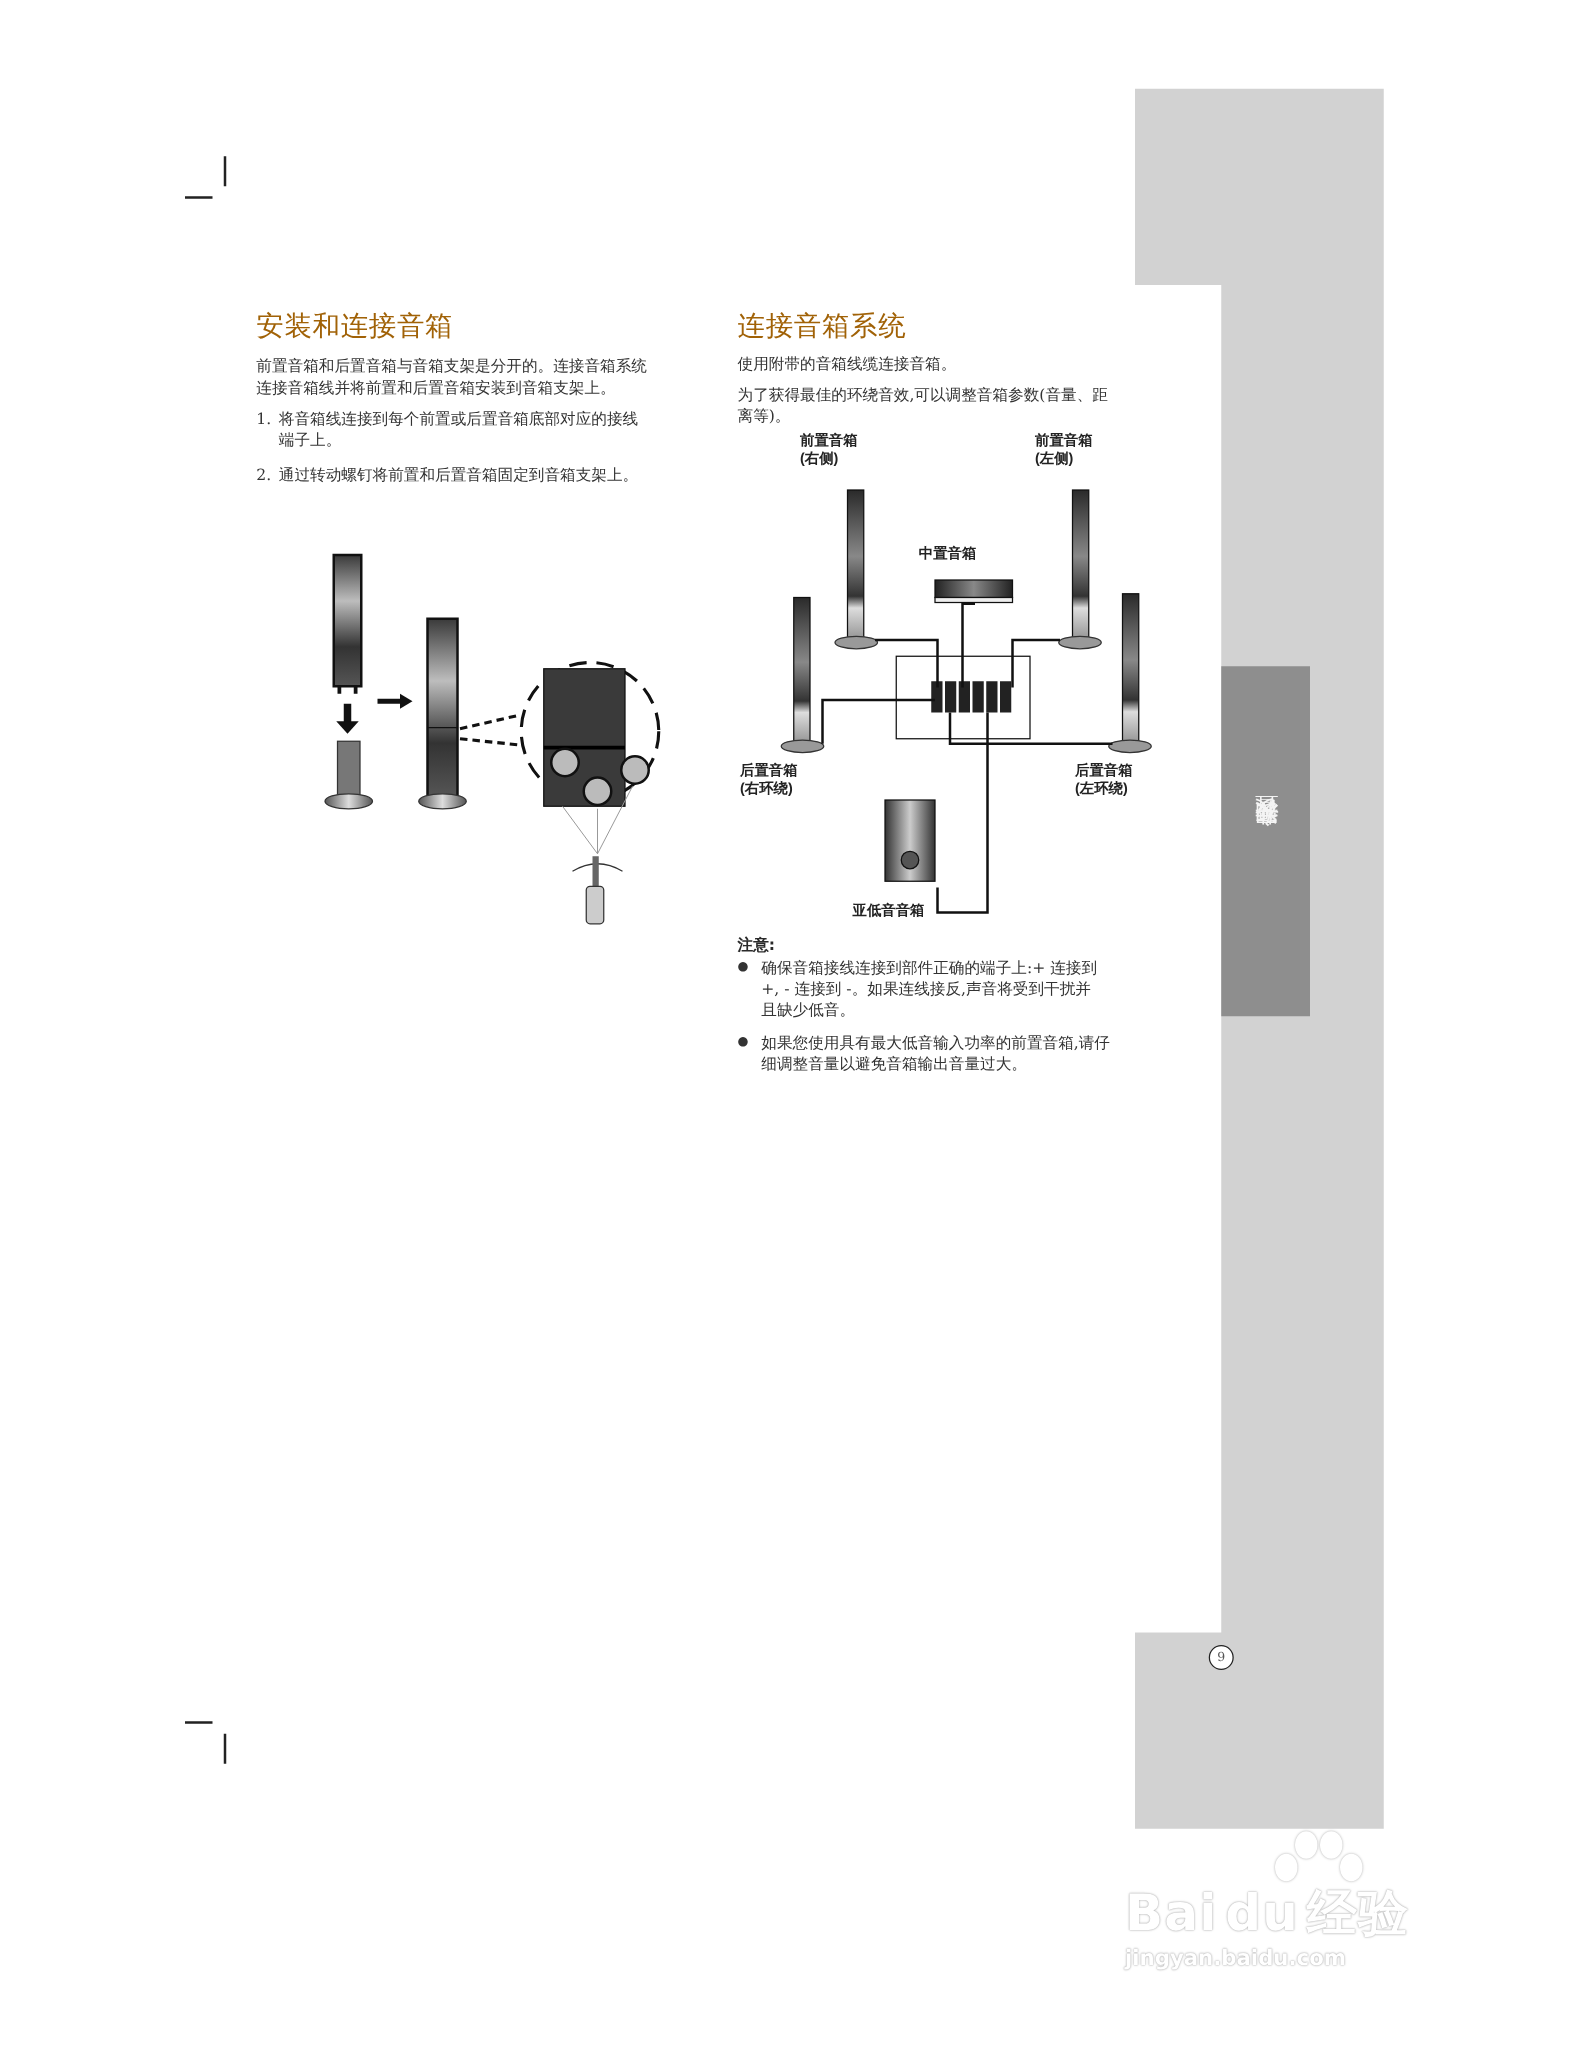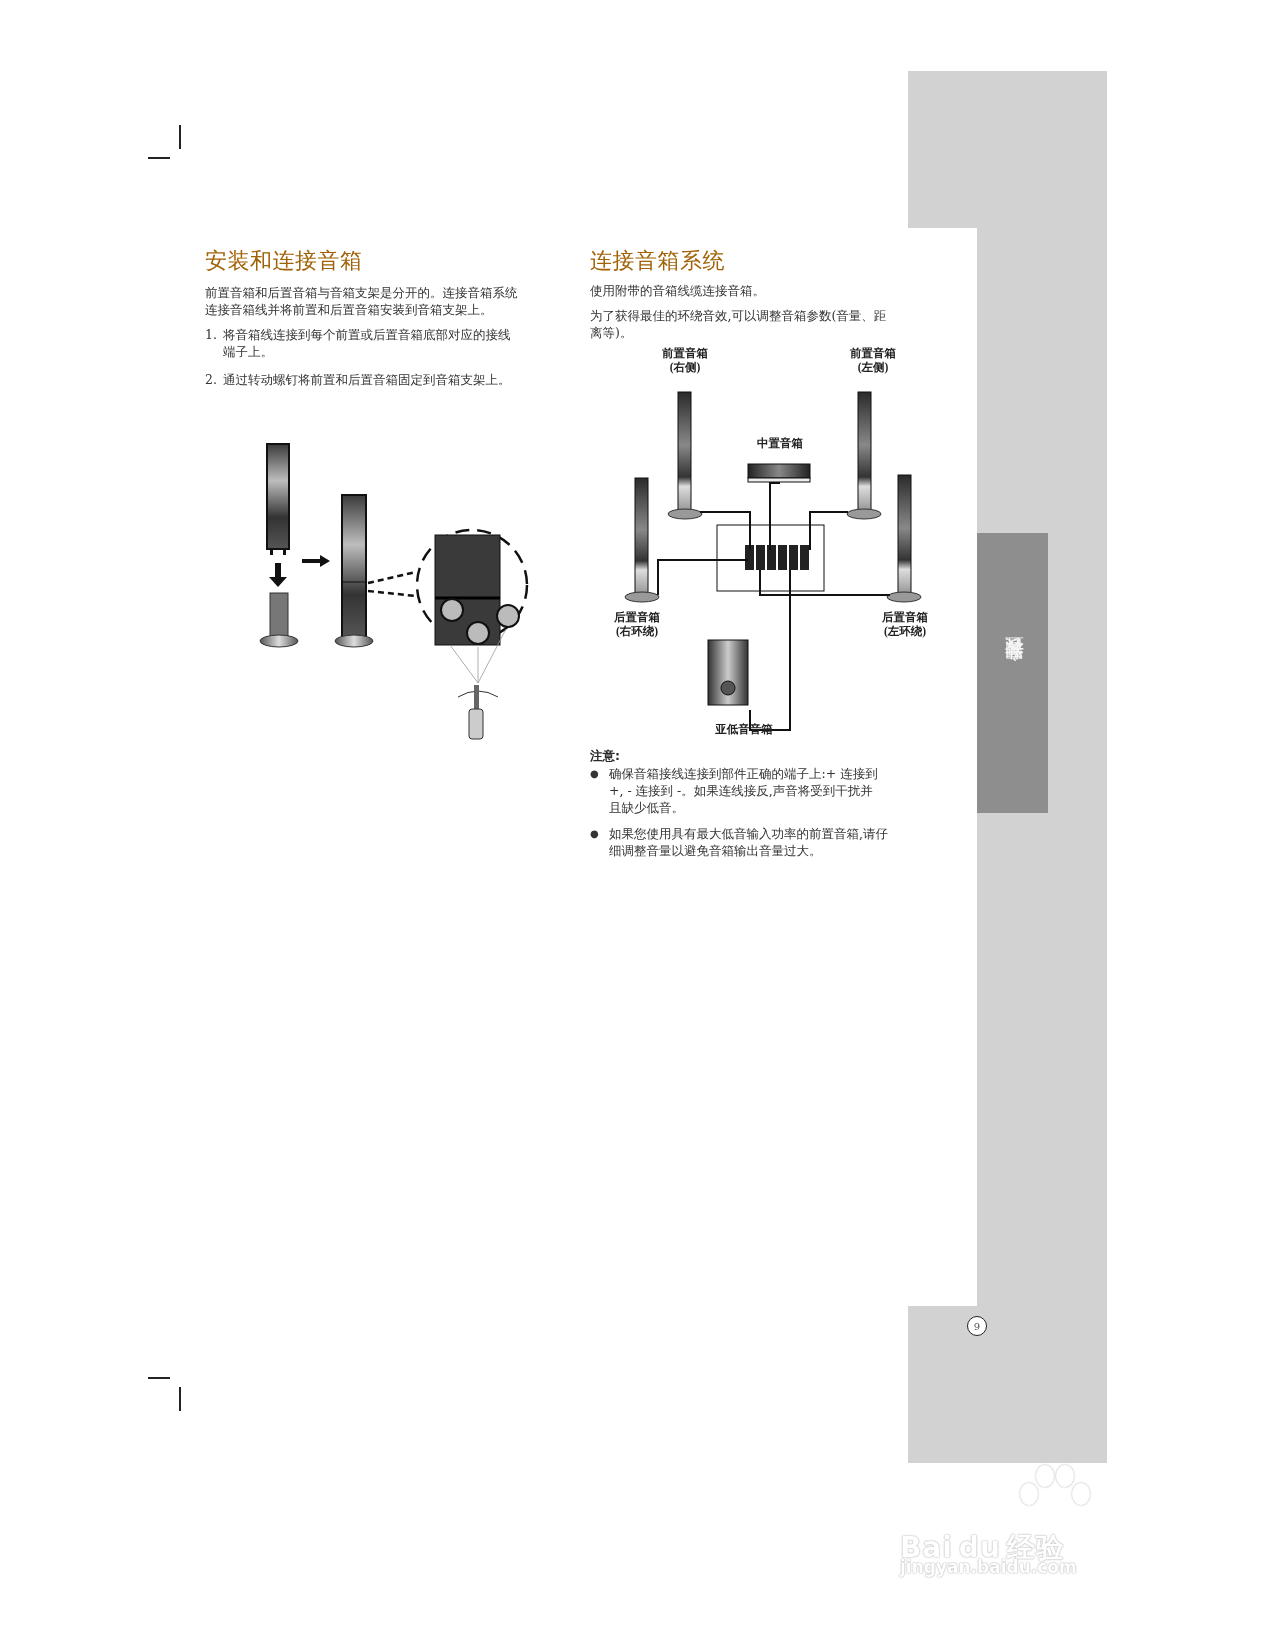--- a/index.html
+++ b/index.html
@@ -11,22 +11,22 @@
   .tab { background:#8e8e8e; display:flex; align-items:center; justify-content:center; }
   .tab-label { writing-mode:vertical-rl; transform:rotate(180deg); color:#f4f4f4; font-size:19px; letter-spacing:2px; }
   .crop { background:#222; }
   h1 { margin:0; font-weight:normal; font-size:22px; color:#a16207; font-family:Liberation Serif, serif; letter-spacing:0.5px; }
   .p { font-size:12.5px; line-height:17px; color:#333; margin:0; }
   .ol-item { display:flex; font-size:12.5px; line-height:17px; color:#333; }
   .ol-num { width:18px; flex:none; }
   .note-title { font-weight:bold; font-size:12.5px; font-family:"DejaVu Sans","Liberation Sans",sans-serif; }
   .bullet-item { display:flex; font-size:12.5px; line-height:17px; color:#333; }
   .bullet { width:19px; flex:none; font-size:10px; line-height:17px; }
-  .dlabel { position:absolute; font-size:11.5px; font-weight:bold; text-align:center; line-height:14px;
-            font-family:Liberation Serif, serif; color:#222; }
+  .dlabel { position:absolute; font-size:11.5px; font-weight:bold; line-height:14px;
+            font-family:Liberation Sans, sans-serif; color:#222; }
   .page-num { width:20px; height:20px; border:1.6px solid #222; border-radius:50%; background:#fff;
               font-size:10px; display:flex; align-items:center; justify-content:center; color:#555; box-sizing:border-box; }
   .watermark { color:#fff; font-family:"DejaVu Sans","Liberation Sans",sans-serif; font-weight:bold;
                text-shadow:0 0 2px #bbb, 0 0 1px #999; }
 </style>
 </head>
 <body>
 
 <div class="abs crop" style="left:179px;top:125px;width:1.5px;height:24px;"></div>
 <div class="abs crop" style="left:148px;top:157px;width:22px;height:1.5px;"></div>
@@ -183,21 +183,21 @@
   </div>
   <div class="dlabel" style="left:135px;top:86px;width:90px;">中置音箱</div>
   <div class="dlabel" style="left:-8px;top:260px;width:90px;">
     <div>后置音箱</div>
     <div>(右环绕)</div>
   </div>
   <div class="dlabel" style="left:260px;top:260px;width:90px;">
     <div>后置音箱</div>
     <div>(左环绕)</div>
   </div>
-  <div class="dlabel" style="left:94px;top:372px;width:100px;">亚低音音箱</div>
+  <div class="dlabel" style="left:82px;top:372px;width:100px;">亚低音音箱</div>
 </div>
 
 <div class="abs" style="left:590px;top:748px;width:360px;">
   <div class="note-title">注意:</div>
   <div class="bullet-item">
     <span class="bullet">●</span>
     <div>
       <div>确保音箱接线连接到部件正确的端子上:+ 连接到</div>
       <div>+, - 连接到 -。如果连线接反,声音将受到干扰并</div>
       <div>且缺少低音。</div>
@@ -212,17 +212,17 @@
   </div>
 </div>
 
 <div class="abs watermark" style="left:900px;top:1465px;width:300px;height:120px;">
   <div style="position:absolute;left:110px;top:0;width:80px;height:50px;">
     <div style="position:absolute;left:10px;top:18px;width:18px;height:22px;border-radius:50%;background:#fff;box-shadow:0 0 2px #aaa;"></div>
     <div style="position:absolute;left:26px;top:0;width:18px;height:22px;border-radius:50%;background:#fff;box-shadow:0 0 2px #aaa;"></div>
     <div style="position:absolute;left:46px;top:0;width:18px;height:22px;border-radius:50%;background:#fff;box-shadow:0 0 2px #aaa;"></div>
     <div style="position:absolute;left:62px;top:18px;width:18px;height:22px;border-radius:50%;background:#fff;box-shadow:0 0 2px #aaa;"></div>
   </div>
-  <div style="position:absolute;left:0;top:38px;font-size:28px;letter-spacing:1px;white-space:nowrap;margin-top:26px;">
+  <div style="position:absolute;left:0;top:38px;font-size:40px;letter-spacing:1px;white-space:nowrap;">
     <span>Bai</span><span style="margin-left:6px;">du</span><span style="margin-left:6px;">经验</span>
   </div>
   <div style="position:absolute;left:0;top:92px;font-size:17px;white-space:nowrap;">jingyan.baidu.com</div>
 </div>
 
 </body></html>

